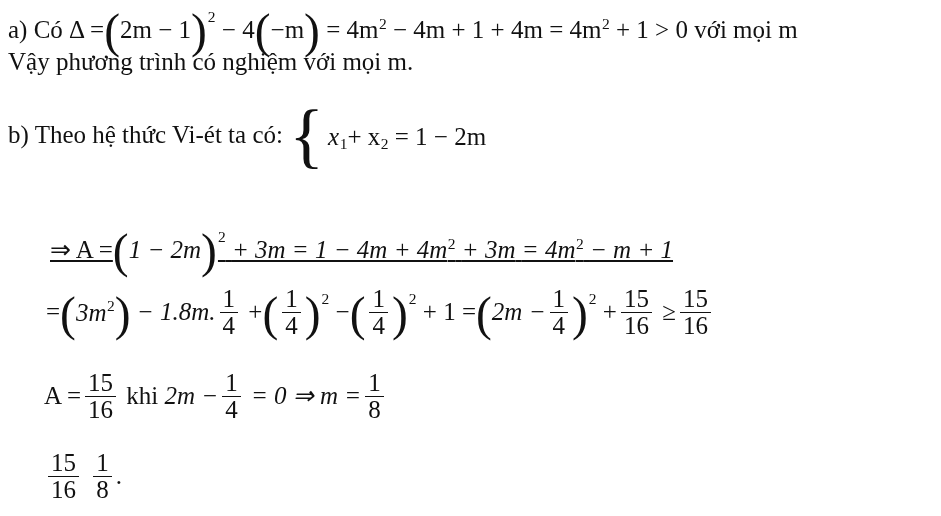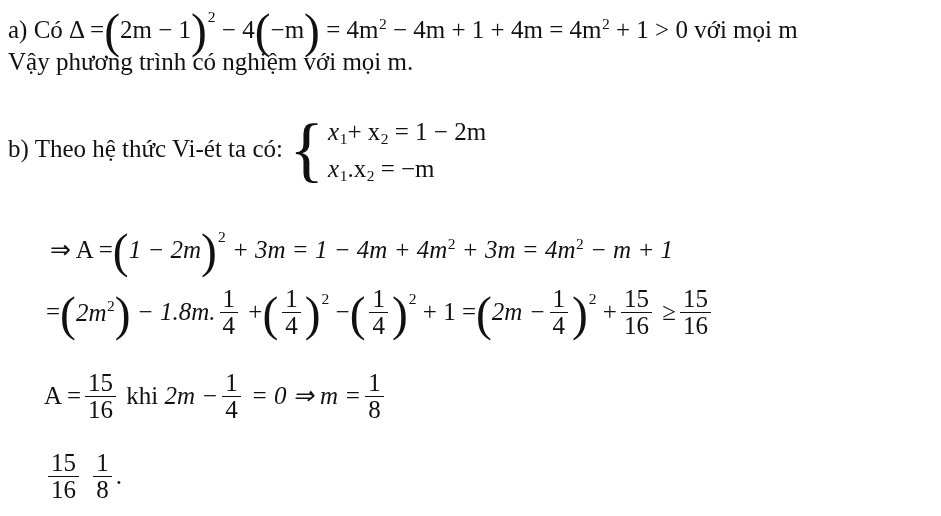--- a/index.html
+++ b/index.html
@@ -127,35 +127,34 @@
   <div class="line" style="left:8px; top:48px;">
     <span>Vậy phương trình có nghiệm với mọi m.</span>
   </div>
 
   <div class="line" style="left:8px; top:114px;">
     <span class="lbl">b)</span>
     <span>Theo hệ thức Vi-ét ta có:</span>
     <span class="system">
       <span class="brace">{</span><span class="syslines">
         <span class="sysrow"><span class="math ital">x</span><span class="sub">1</span><span class="math">+ x</span><span class="sub">2</span> <span class="math">= 1 − 2m</span></span>
-        <span class="sysrow"><span class="math ital">x</span><span class="sub">1</span><span class="math">.x</span><span class="sub">2</span> <span class="math">= −m</span></span>
       </span>
     </span>
   </div>
 
-  <div class="line" style="left:50px; top:228px;">
+  <div class="line" style="left:50px; top:228px;text-decoration:underline;">
     <span class="math">⇒ A =</span><span class="parengrp"><span class="bigparen">(</span><span class="math ital">1 − 2m</span><span class="bigparen">)</span></span><span class="powafter">2</span>
     <span class="math ital">+ 3m = 1 − 4m + 4m</span><span class="sup">2</span>
     <span class="math ital">+ 3m</span>
     <span class="math ital">= 4m</span><span class="sup">2</span>
     <span class="math ital">− m + 1</span>
   </div>
 
   <div class="line" style="left:46px; top:288px;">
-    <span class="math">=</span><span class="parengrp"><span class="bigparen">(</span><span class="math ital">2m</span><span class="sup">2</span><span class="bigparen">)</span></span>
+    <span class="math">=</span><span class="parengrp"><span class="bigparen">(</span><span class="math ital">3m</span><span class="sup">2</span><span class="bigparen">)</span></span>
     <span class="math ital">− 1.8m.</span><span class="frac"><span class="num">1</span><span class="den">4</span></span>
     <span class="math">+</span><span class="parengrp"><span class="bigparen">(</span><span class="frac"><span class="num">1</span><span class="den">4</span></span><span class="bigparen">)</span></span><span class="powafter">2</span>
     <span class="math">−</span><span class="parengrp"><span class="bigparen">(</span><span class="frac"><span class="num">1</span><span class="den">4</span></span><span class="bigparen">)</span></span><span class="powafter">2</span>
     <span class="math">+ 1 =</span><span class="parengrp"><span class="bigparen">(</span><span class="math ital">2m −</span><span class="frac"><span class="num">1</span><span class="den">4</span></span><span class="bigparen">)</span></span><span class="powafter">2</span>
     <span class="math">+</span><span class="frac"><span class="num">15</span><span class="den">16</span></span>
     <span class="math">≥</span><span class="frac"><span class="num">15</span><span class="den">16</span></span>
   </div>
 
   <div class="line" style="left:44px; top:372px;">
     <span class="math">A =</span><span class="frac"><span class="num">15</span><span class="den">16</span></span>

